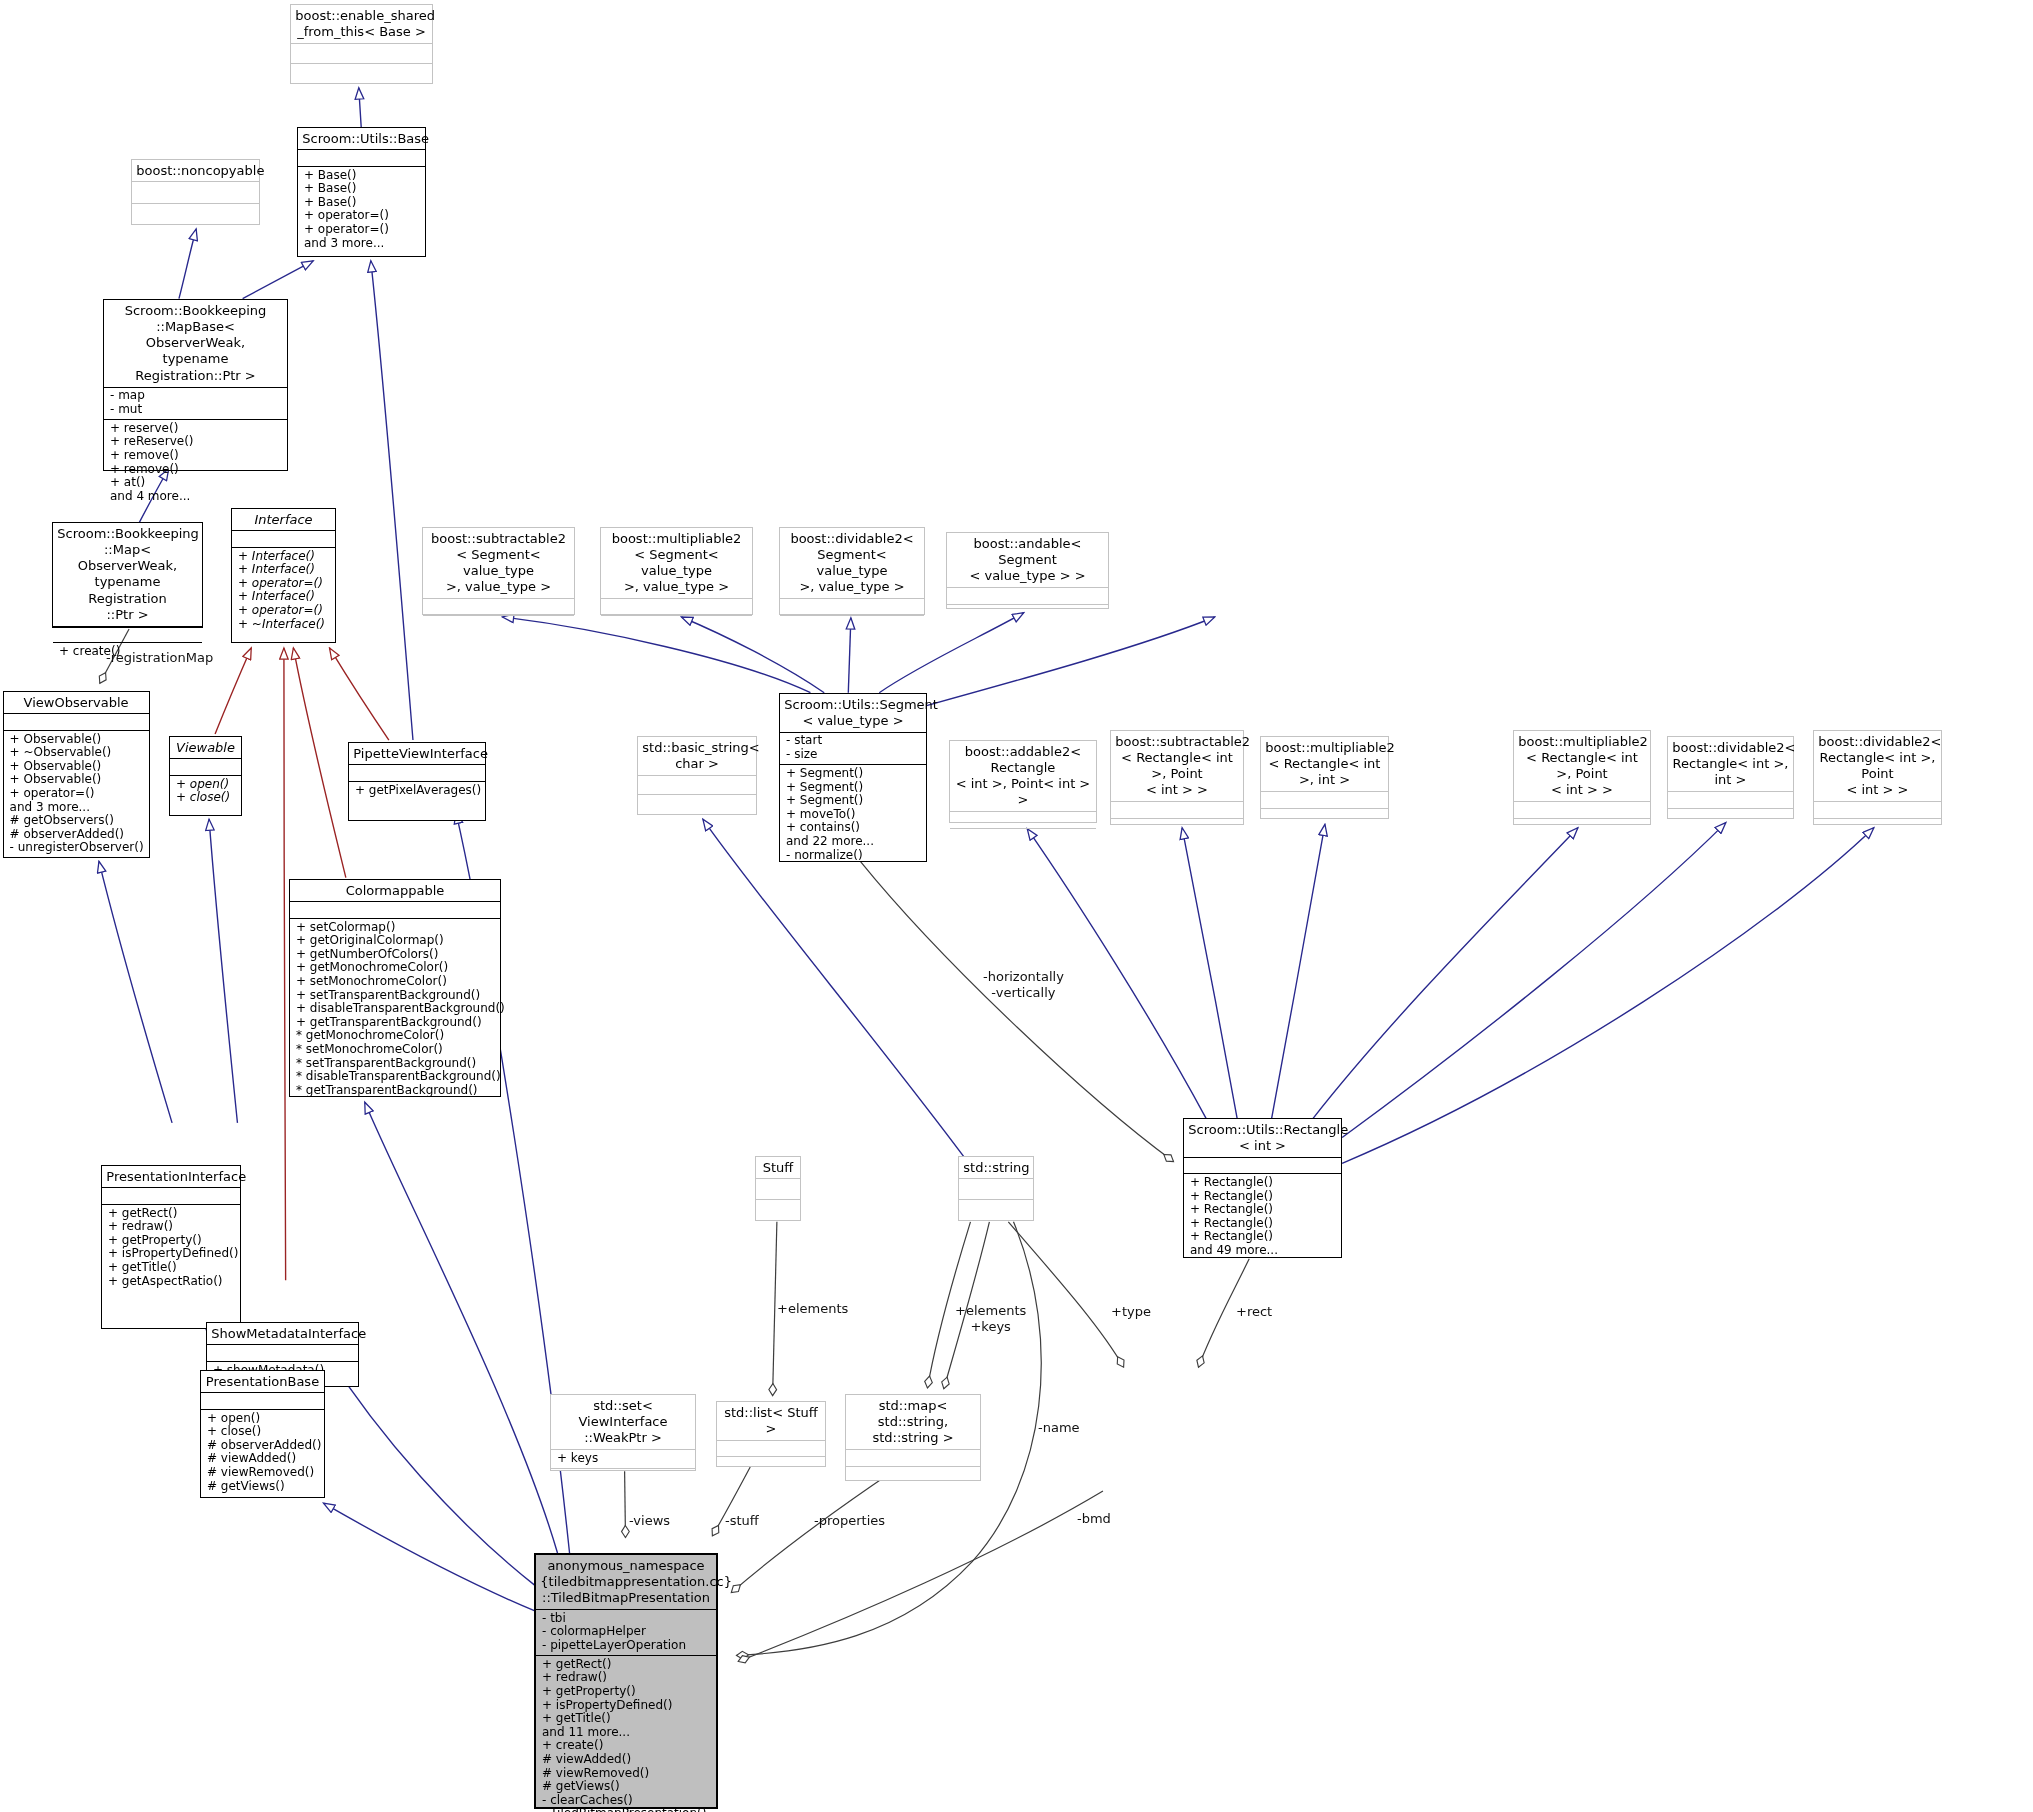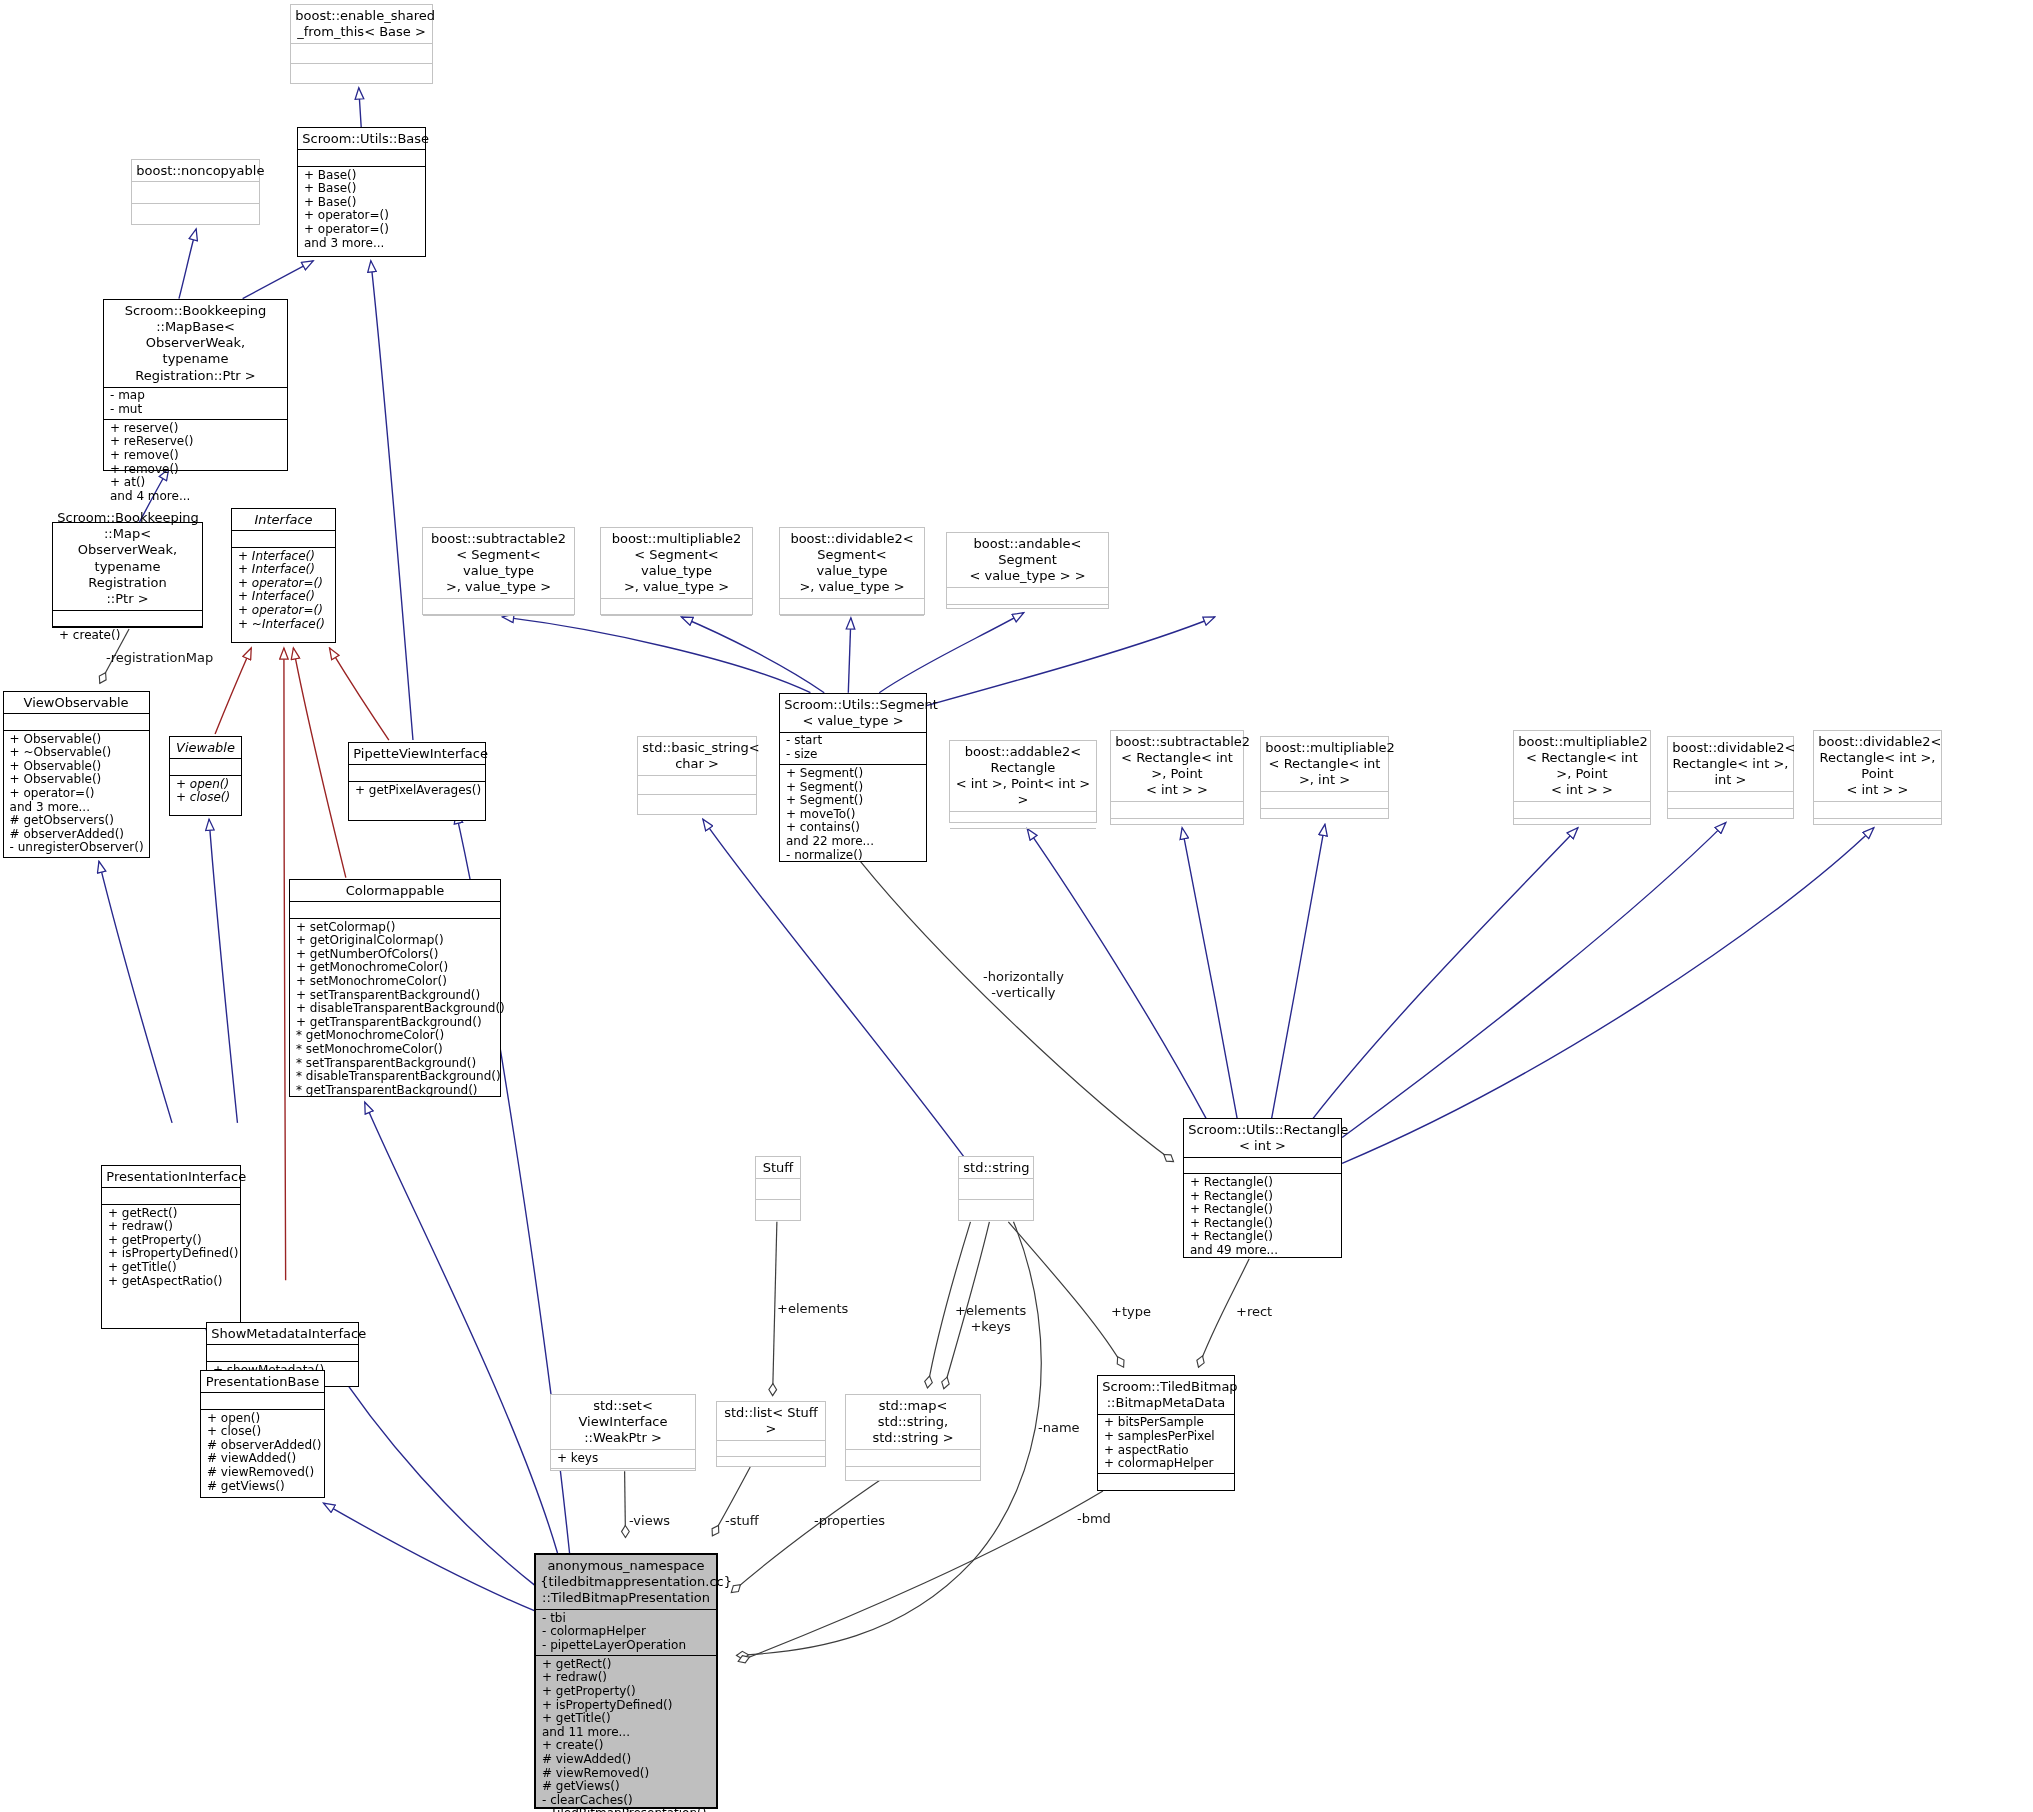--- a/index.html
+++ b/index.html
@@ -1,21 +1,21 @@
 <!DOCTYPE html>
 <html style="font-size:13.8px"><head>
 <meta charset="utf-8">
 <style>
   html,body{margin:0;padding:0;background:#fff;}
   #canvas{position:relative;width:2033px;height:1813px;background:#ffffff;overflow:hidden;
           font-family:"DejaVu Sans", sans-serif;color:#000;}
   #edges{position:absolute;left:0;top:0;width:2033px;height:1813px;}
   .umlbox{position:absolute;display:flex;flex-direction:column;box-sizing:border-box;background:#fff;}
   .umlbox.ext{border:0.9px solid #c3c3c3;}
-  .umlbox.int{border:1.7px solid #000;justify-content:center;}
+  .umlbox.int{border:1.7px solid #000;}
   .umlbox.main{border:2.6px solid #000;background:#bfbfbf;}
   .ttl{flex:0 0 auto;text-align:center;font-size:13px;line-height:16.3px;padding:2.6px 4.3px;white-space:pre-line;}
   .sec{flex:0 0 auto;min-height:11.2px;padding:1.7px 6px 2.6px;}
   .sec.grow{flex:1 1 auto;}
   .int .sec{border-top:1.7px solid #000;}
   .main .sec{border-top:1.7px solid #000;}
   .ext .sec{border-top:0.9px solid #c3c3c3;}
   .mline{font-size:12px;line-height:13.6px;white-space:pre;}
   .elabel{position:absolute;font-size:13px;line-height:15.5px;white-space:pre-line;color:#111;}
   .elabel.ctr{text-align:center;}
@@ -350,31 +350,20 @@
       <div class="ttl">std::list&lt; Stuff &gt;</div>
       <div class="sec grow"></div>
       <div class="sec grow"></div>
     </div>
     <div class="umlbox ext" style="left: 845px; top: 1394px; width: 136px; height: 87px;">
       <div class="ttl">std::map&lt; std::string,
 std::string &gt;</div>
       <div class="sec grow"></div>
       <div class="sec grow"></div>
     </div>
-    <div class="umlbox int" style="left: 1097px; top: 1375px; width: 138px; height: 116px;">
-      <div class="ttl">Scroom::TiledBitmap
-::BitmapMetaData</div>
-      <div class="sec">
-        <div class="mline">+ bitsPerSample</div>
-        <div class="mline">+ samplesPerPixel</div>
-        <div class="mline">+ aspectRatio</div>
-        <div class="mline">+ colormapHelper</div>
-      </div>
-      <div class="sec grow"></div>
-    </div>
     <div class="umlbox main" style="left: 534px; top: 1553px; width: 184px; height: 256px;">
       <div class="ttl">anonymous_namespace
 {tiledbitmappresentation.cc}
 ::TiledBitmapPresentation</div>
       <div class="sec">
         <div class="mline">- tbi</div>
         <div class="mline">- colormapHelper</div>
         <div class="mline">- pipetteLayerOperation</div>
       </div>
       <div class="sec grow">

